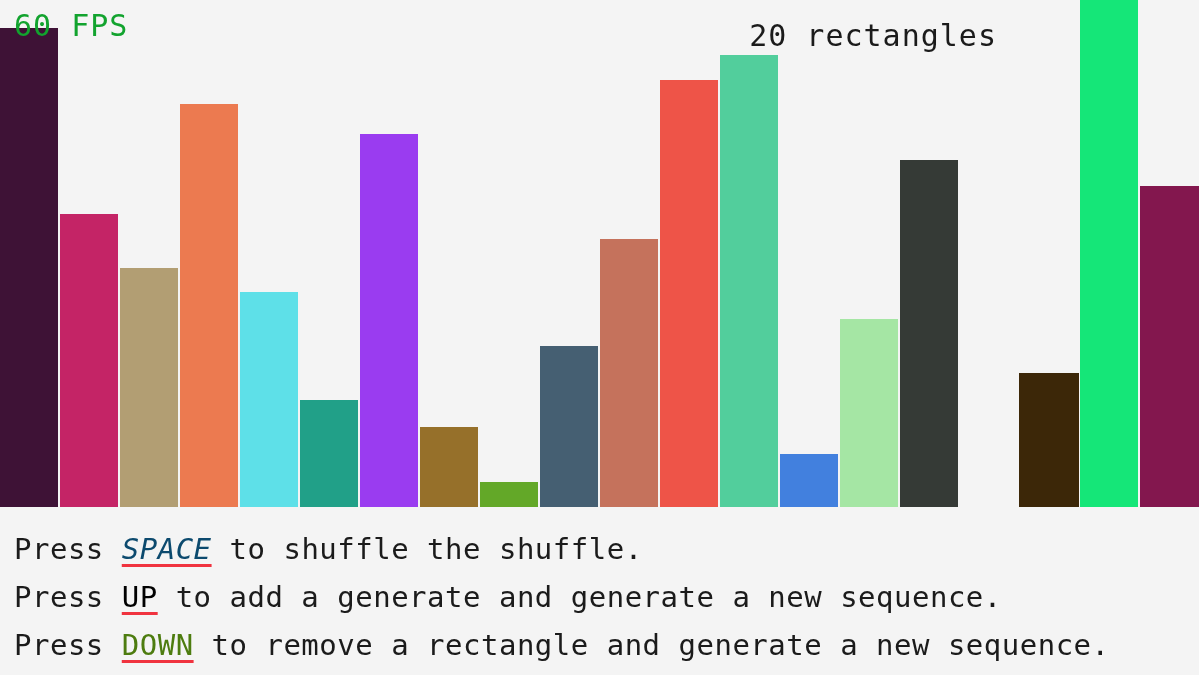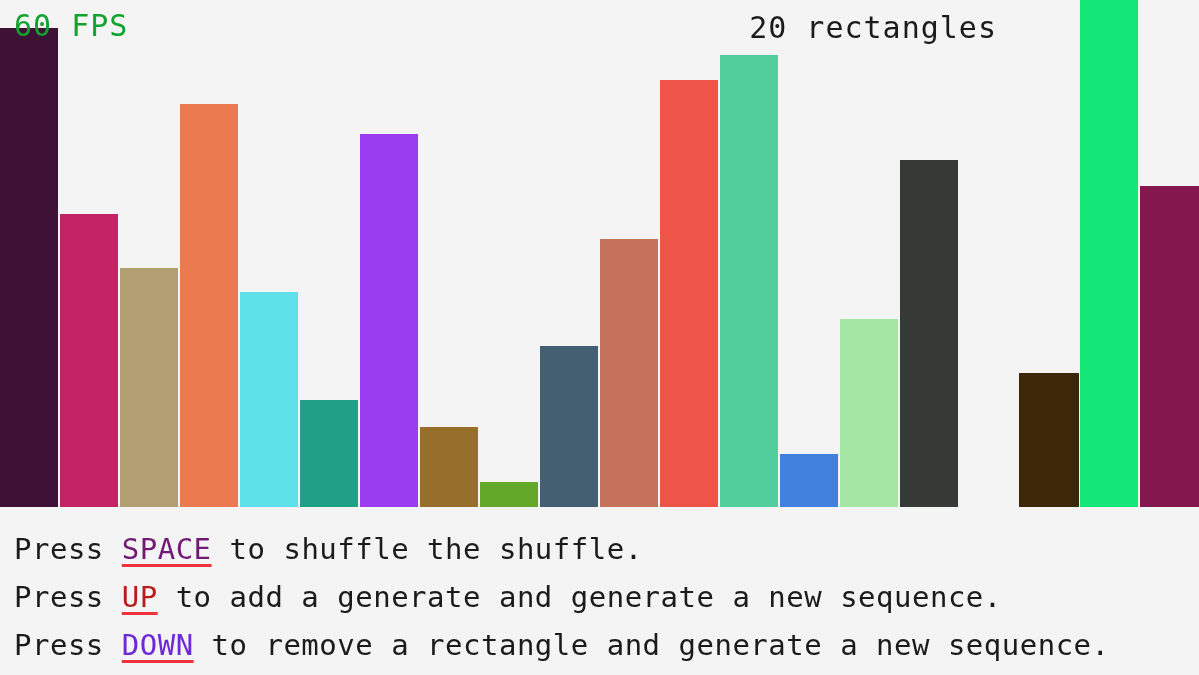--- a/index.html
+++ b/index.html
@@ -43,21 +43,21 @@
     font-size: 30px;
     line-height: 32px;
     letter-spacing: 1px;
     font-weight: 400;
     white-space: nowrap;
     font-family: "DejaVu Sans Mono", "Liberation Mono", monospace;
   }
   #rect-counter {
     position: absolute;
     right: 10px;
-    top: 12px;
+    top: 20px;
     color: #1B1B1B;
     font-size: 30px;
     line-height: 32px;
     letter-spacing: 1px;
     white-space: nowrap;
     font-family: "DejaVu Sans Mono", "Liberation Mono", monospace;
   }
 
   
   #instructions {
@@ -110,18 +110,18 @@
       <div class="bar" style="left: 1019px; width: 60px; height: 134px; background: rgb(60, 39, 8);"></div>
       <div class="bar" style="left: 1080px; width: 58px; height: 507px; background: rgb(21, 230, 120);"></div>
       <div class="bar" style="left: 1140px; width: 59px; height: 321px; background: rgb(131, 23, 78);"></div>
     </div>
 
   <div id="fps-counter" style="color: rgb(18, 163, 46);">60 FPS</div>
 
   <div id="rect-counter" style="color: rgb(27, 27, 27);">20 rectangles</div>
 
   <div id="instructions">
-      <div class="instruction-line"><span>Press </span><span class="key" style="color: #701a75; text-decoration-color: rgb(240, 51, 63);">SPACE</span><span> to shuffle the shuffle.</span></div>
-      <div class="instruction-line"><span>Press </span><span class="key" style="color: #b91c1c; text-decoration-color: rgb(240, 51, 63);">UP</span><span> to add a generate and generate a new sequence.</span></div>
-      <div class="instruction-line"><span>Press </span><span class="key" style="color: #6d28d9; text-decoration-color: rgb(240, 51, 63);">DOWN</span><span> to remove a rectangle and generate a new sequence.</span></div>
+      <div class="instruction-line"><span>Press </span><span class="key" style="color: #0c4a6e; text-decoration-color: rgb(240, 51, 63); font-style: italic;">SPACE</span><span> to shuffle the shuffle.</span></div>
+      <div class="instruction-line"><span>Press </span><span class="key" style="color: #000000; text-decoration-color: rgb(240, 51, 63);">UP</span><span> to add a generate and generate a new sequence.</span></div>
+      <div class="instruction-line"><span>Press </span><span class="key" style="color: #4d7c0f; text-decoration-color: rgb(240, 51, 63);">DOWN</span><span> to remove a rectangle and generate a new sequence.</span></div>
     </div>
 
 </div>
 
 </body></html>

